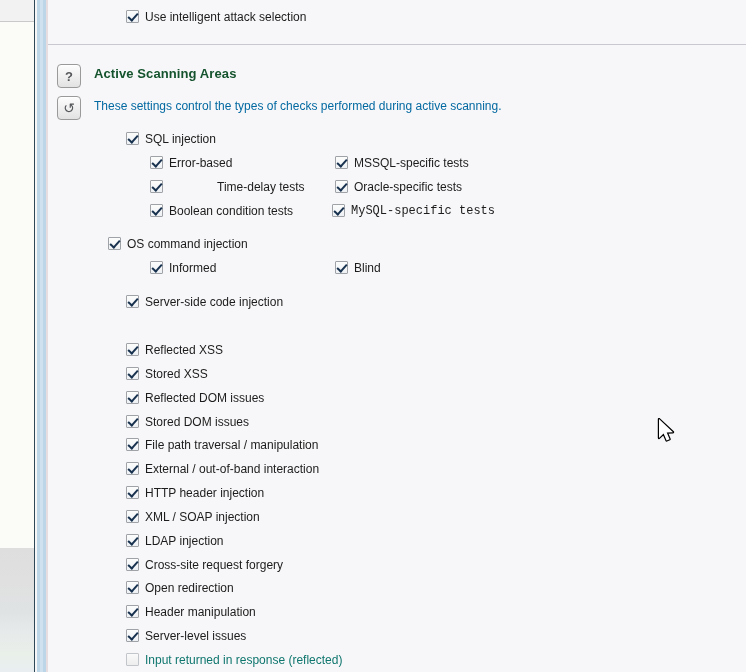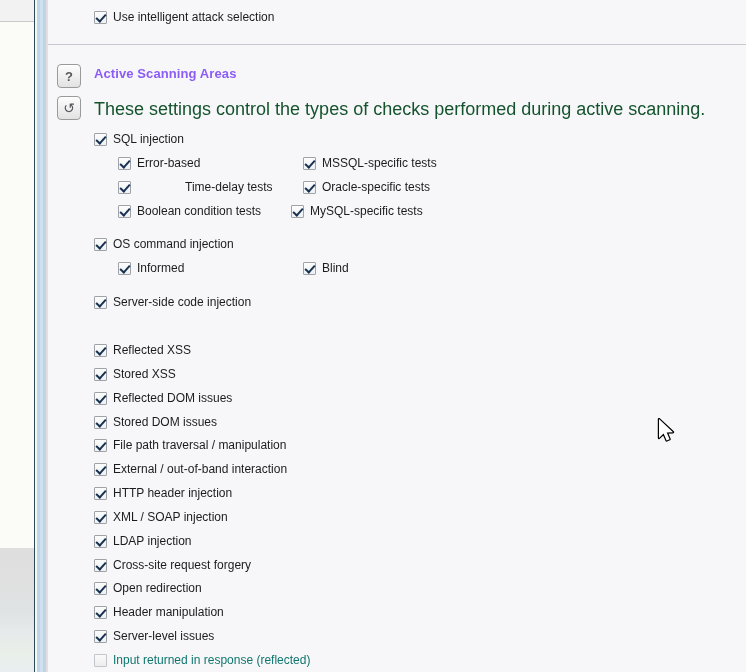--- a/index.html
+++ b/index.html
@@ -116,37 +116,38 @@
   }
   .side-btn.help  { left: 9px; top: 64px; }
   .side-btn.reset { left: 9px; top: 96px; font-size: 14px; font-weight: normal; }
 
   
   .section-title {
     position: absolute;
     left: 46px; top: 66px;
     font-size: 13px;
     font-weight: bold;
-    color: #8b5cf6;
+    color: #14532d;
     letter-spacing: .1px;
   }
   .section-desc {
     position: absolute;
     left: 46px; top: 99px;
-    font-size: 18px;
-    color: #14532d;
+    font-size: 12px;
+    color: #0369a1;
   }
 
   
   .cb-row {
     position: absolute;
     display: flex;
-    align-items: flex-end;
+    align-items: flex-start;
     white-space: nowrap;
     cursor: default;
+    margin-left: 32px;
   }
   .cb {
     width: 13px;
     height: 13px;
     flex: 0 0 13px;
     border: 1px solid #9fa3a8;
     background: linear-gradient(to bottom, #fcfcfc 0%, #eef1f4 100%);
     box-sizing: border-box;
     position: relative;
     border-radius: 1px;
@@ -234,26 +235,26 @@
     </div>
 
     <div class="cb-row" style="left:255px; top:156px;">
       <span class="cb checked"></span>
       <span class="cb-label">MSSQL-specific tests</span>
     </div>
     <div class="cb-row" style="left:255px; top:180px;">
       <span class="cb checked"></span>
       <span class="cb-label">Oracle-specific tests</span>
     </div>
-    <div class="cb-row" style="left:243px; top:204px;">
+    <div class="cb-row" style="left:252px; top:204px;font-family:Liberation Mono, monospace;">
       <span class="cb checked"></span>
       <span class="cb-label">MySQL-specific tests</span>
     </div>
 
-    <div class="cb-row" style="left:46px; top:237px;">
+    <div class="cb-row" style="left:28px; top:237px;">
       <span class="cb checked"></span>
       <span class="cb-label">OS command injection</span>
     </div>
     <div class="cb-row" style="left:70px; top:261px;">
       <span class="cb checked"></span>
       <span class="cb-label">Informed</span>
     </div>
     <div class="cb-row" style="left:255px; top:261px;">
       <span class="cb checked"></span>
       <span class="cb-label">Blind</span>

